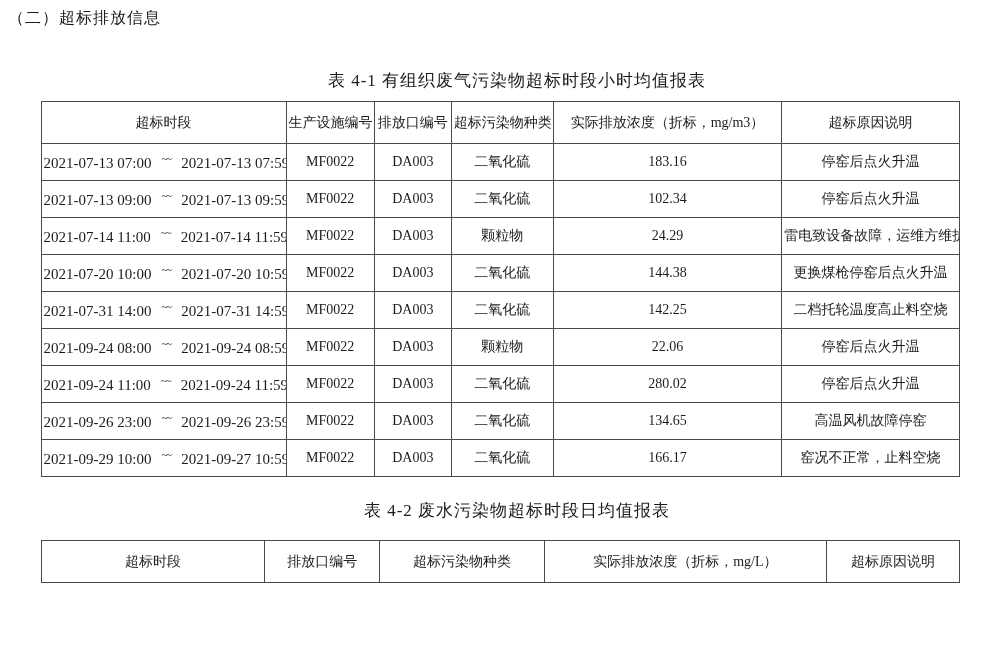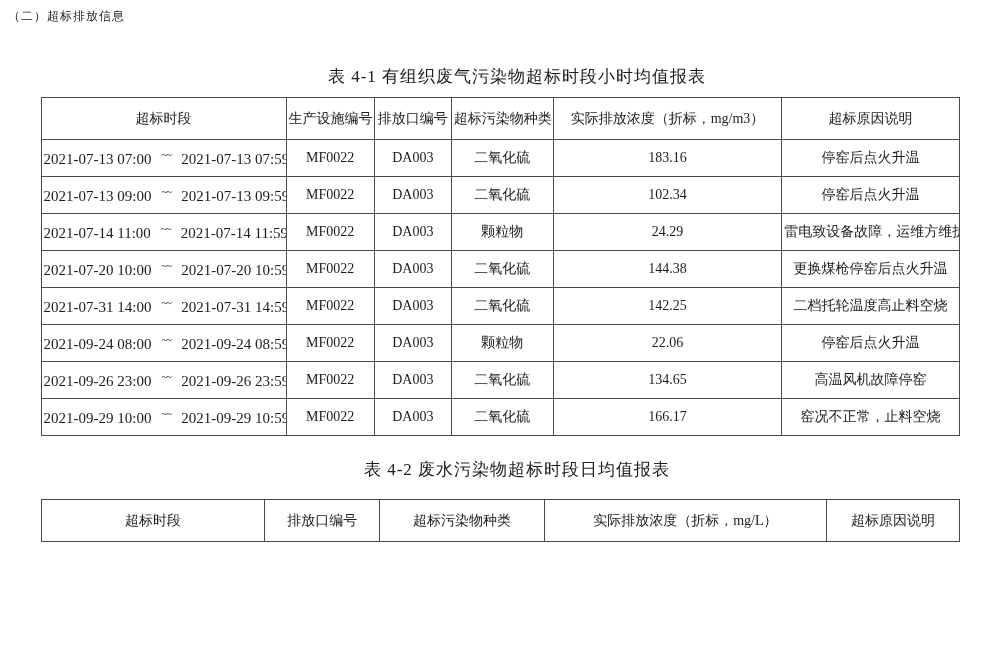--- a/index.html
+++ b/index.html
@@ -6,21 +6,21 @@
     margin: 0;
     padding: 0;
     width: 1000px;
     height: 650px;
     background: #ffffff;
     overflow: hidden;
     font-family: "Liberation Serif", "DejaVu Serif", serif;
     color: #1c1c1c;
   }
   .section-heading {
-    font-size: 12px;
+    font-size: 16px;
     font-weight: normal;
     margin: 8px 0 0 8px;
     letter-spacing: 1px;
   }
   .table-caption {
     text-align: center;
     font-size: 17px;
     letter-spacing: 1px;
     padding-left: 34px;
   }
@@ -124,29 +124,37 @@
       </tr>
       <tr>
         <td class="period-cell"><span>2021-09-24 08:00</span><span class="period-sep">~~</span><span>2021-09-24 08:59</span></td>
         <td>MF0022</td>
         <td>DA003</td>
         <td>颗粒物</td>
         <td class="num-cell">22.06</td>
         <td>停窑后点火升温</td>
       </tr>
       <tr>
+        <td class="period-cell"><span>2021-09-24 11:00</span><span class="period-sep">~~</span><span>2021-09-24 11:59</span></td>
+        <td>MF0022</td>
+        <td>DA003</td>
+        <td>二氧化硫</td>
+        <td class="num-cell">280.02</td>
+        <td>停窑后点火升温</td>
+      </tr>
+      <tr>
         <td class="period-cell"><span>2021-09-26 23:00</span><span class="period-sep">~~</span><span>2021-09-26 23:59</span></td>
         <td>MF0022</td>
         <td>DA003</td>
         <td>二氧化硫</td>
         <td class="num-cell">134.65</td>
         <td>高温风机故障停窑</td>
       </tr>
       <tr>
-        <td class="period-cell"><span>2021-09-29 10:00</span><span class="period-sep">~~</span><span>2021-09-29 10:59</span></td>
+        <td class="period-cell"><span>2021-09-29 10:00</span><span class="period-sep">~~</span><span>2021-09-27 10:59</span></td>
         <td>MF0022</td>
         <td>DA003</td>
         <td>二氧化硫</td>
         <td class="num-cell">166.17</td>
         <td>窑况不正常，止料空烧</td>
       </tr>
     </tbody>
 </table>
 
 <div class="table-caption caption-2">表 4-2 废水污染物超标时段日均值报表</div>

